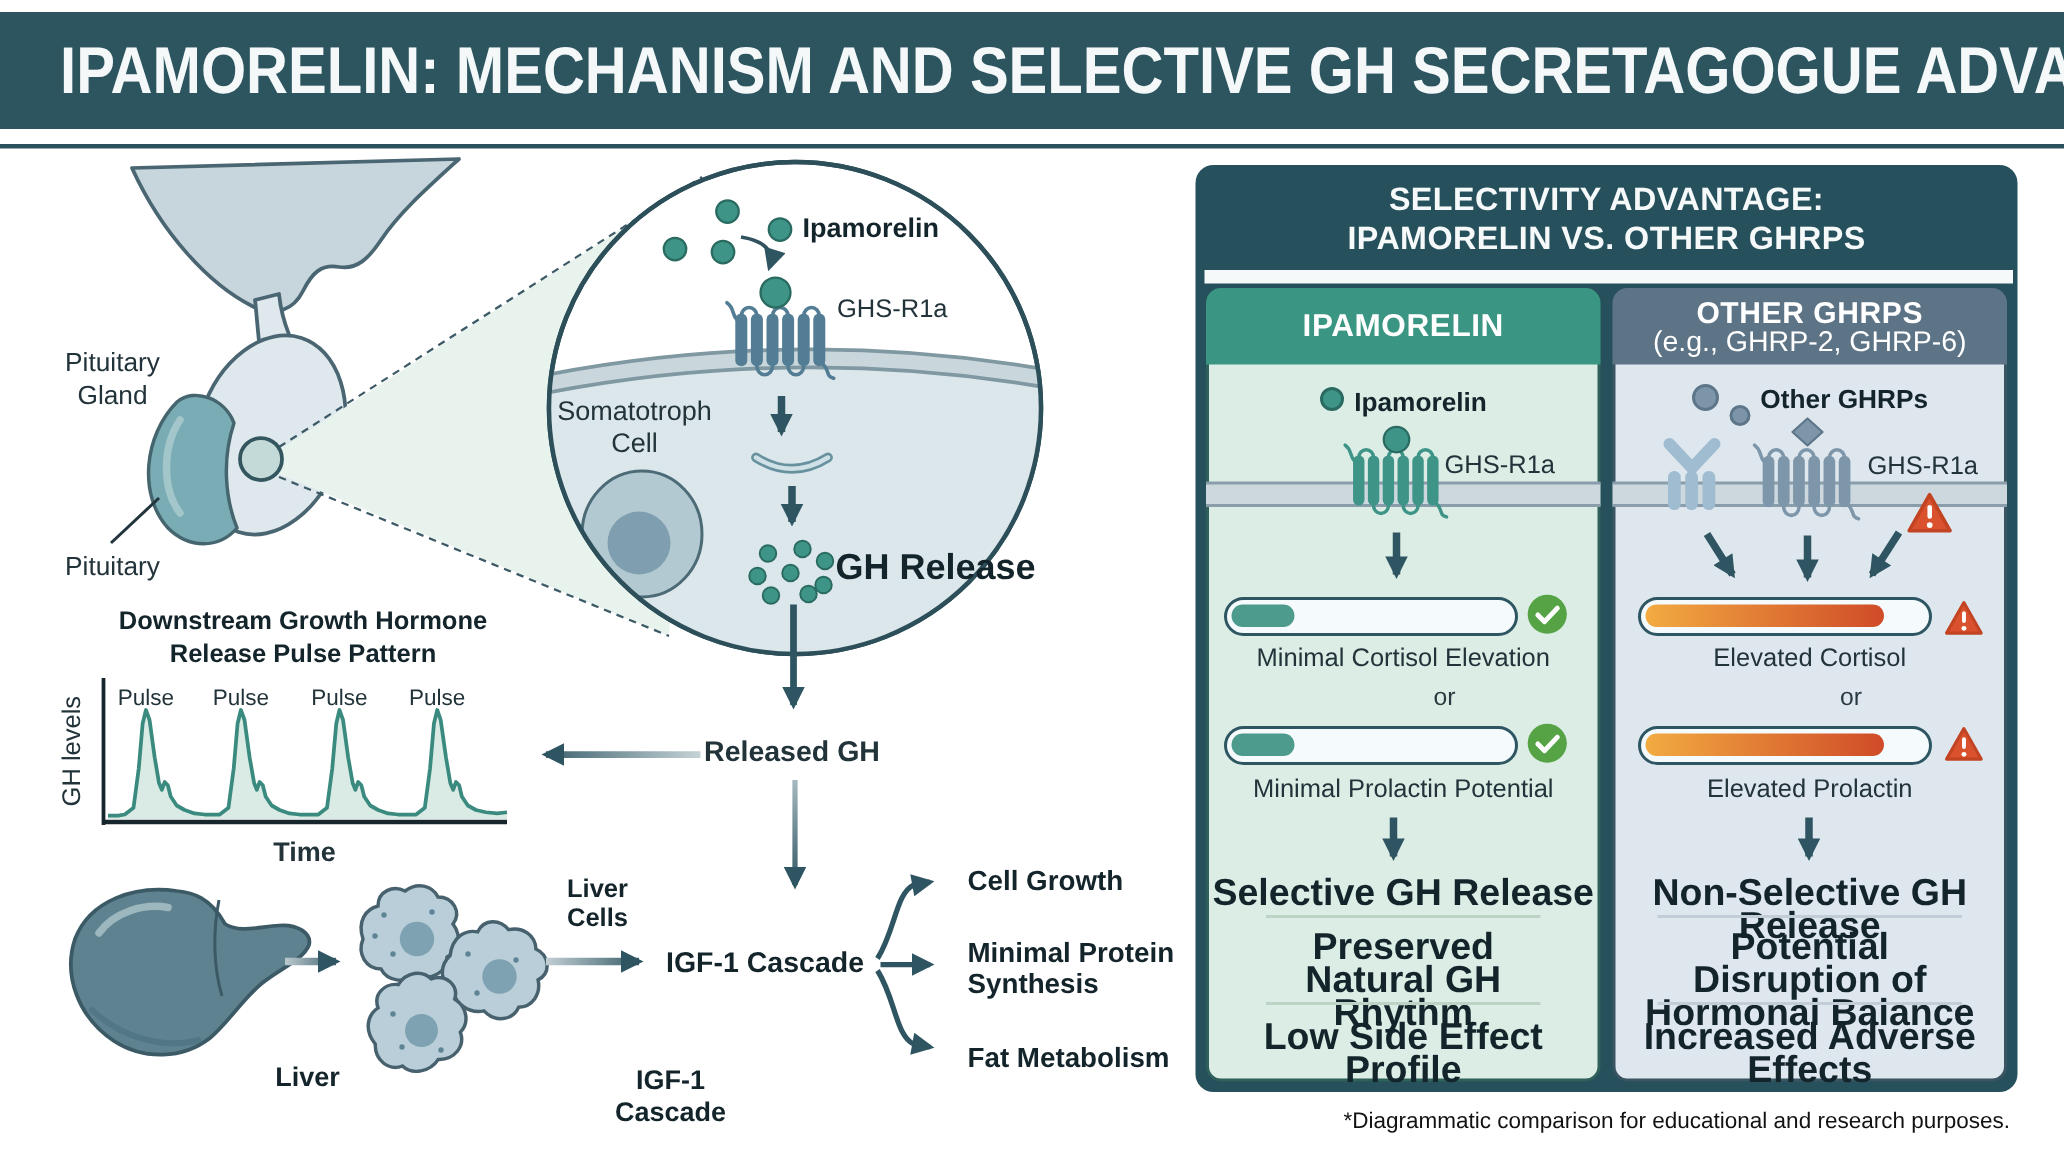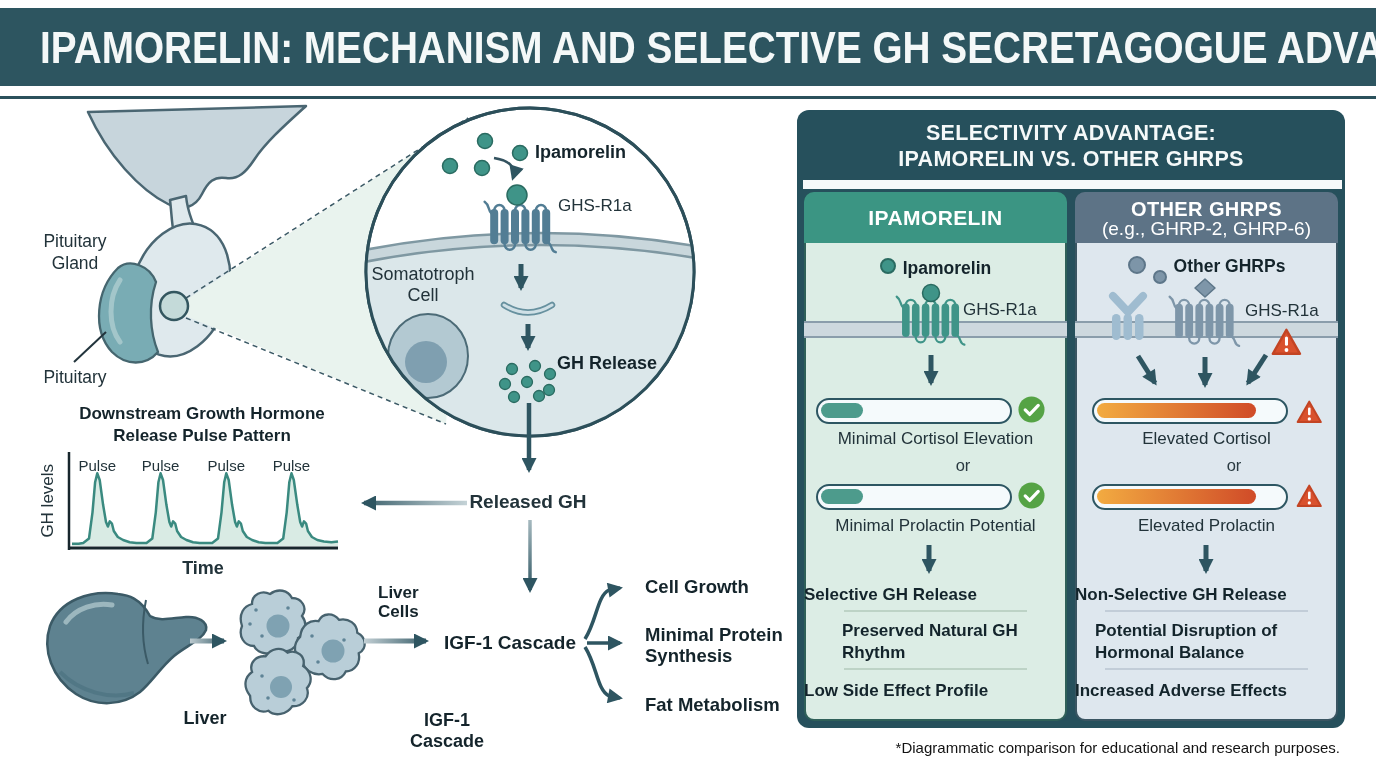--- a/index.html
+++ b/index.html
@@ -32,21 +32,21 @@
   .dot-teal{width:16px;height:16px;background:#3f9488;border:2px solid #2a6b61;}
   .dot-gray{background:#7d95a8;border:2px solid #5d7689;}
   
   .bar{position:absolute;width:196px;height:26px;box-sizing:border-box;border:2.5px solid #2d5662;
        border-radius:14px;background:#f5fafc;z-index:6;}
   .bar .fill{position:absolute;left:3px;top:3px;height:15px;border-radius:9px;}
   .fill-teal{background:#4d9b8c;}
   .fill-orange{background:linear-gradient(90deg,#f2ab41,#d04b28);}
   .barlabel{width:263px;text-align:center;font-size:17px;color:#22333a;}
   .orlabel{width:318px;text-align:center;font-size:16.5px;color:#2a3a41;}
-  .outcome{width:263px;font-weight:700;font-size:17px;color:#13242b;line-height:22px;z-index:10;}
+  .outcome{width:263px;text-align:center;font-weight:700;font-size:25px;color:#13242b;line-height:22px;z-index:10;}
   .divider{position:absolute;height:2px;z-index:10;}
 </style>
 </head>
 <body>
 
 <div id="page">
 
   <div id="header-bar">
     <div id="header-title">IPAMORELIN: MECHANISM AND SELECTIVE GH SECRETAGOGUE ADVANTAGE</div>
   </div>
@@ -253,21 +253,21 @@
     <div>Pituitary</div>
     <div>Gland</div>
   </div>
   <div class="lbl ctr" style="left:20px;top:367px;width:110px;font-size:17.5px;">Pituitary</div>
   <div class="lbl b" style="left:535px;top:142px;font-size:18px;">Ipamorelin</div>
   <div class="lbl" style="left:558px;top:196px;font-size:17px;">GHS-R1a</div>
   <div class="lbl ctr" style="left:358px;top:264px;width:130px;font-size:18px;line-height:21px;">
     <div>Somatotroph</div>
     <div>Cell</div>
   </div>
-  <div class="lbl b" style="left:557px;top:353px;font-size:18px;">GH Release</div>
+  <div class="lbl b" style="left:557px;top:365px;font-size:24px;">GH Release</div>
   <div class="lbl ctr" style="left:440px;top:491px;width:176px;font-size:19px;font-weight:600;">Released GH</div>
   <div class="lbl b ctr" style="left:440px;top:632px;width:140px;font-size:19px;">IGF-1 Cascade</div>
   <div class="lbl b" style="left:645px;top:576px;font-size:18.5px;">Cell Growth</div>
   <div class="lbl b" style="left:645px;top:624px;width:150px;font-size:18.5px;line-height:21px;">Minimal Protein Synthesis</div>
   <div class="lbl b" style="left:645px;top:694px;font-size:18.5px;">Fat Metabolism</div>
   <div class="lbl b" style="left:378px;top:583px;font-size:17px;line-height:19px;">
     <div>Liver</div>
     <div>Cells</div>
   </div>
   <div class="lbl b ctr" style="left:160px;top:708px;width:90px;font-size:18px;">Liver</div>

